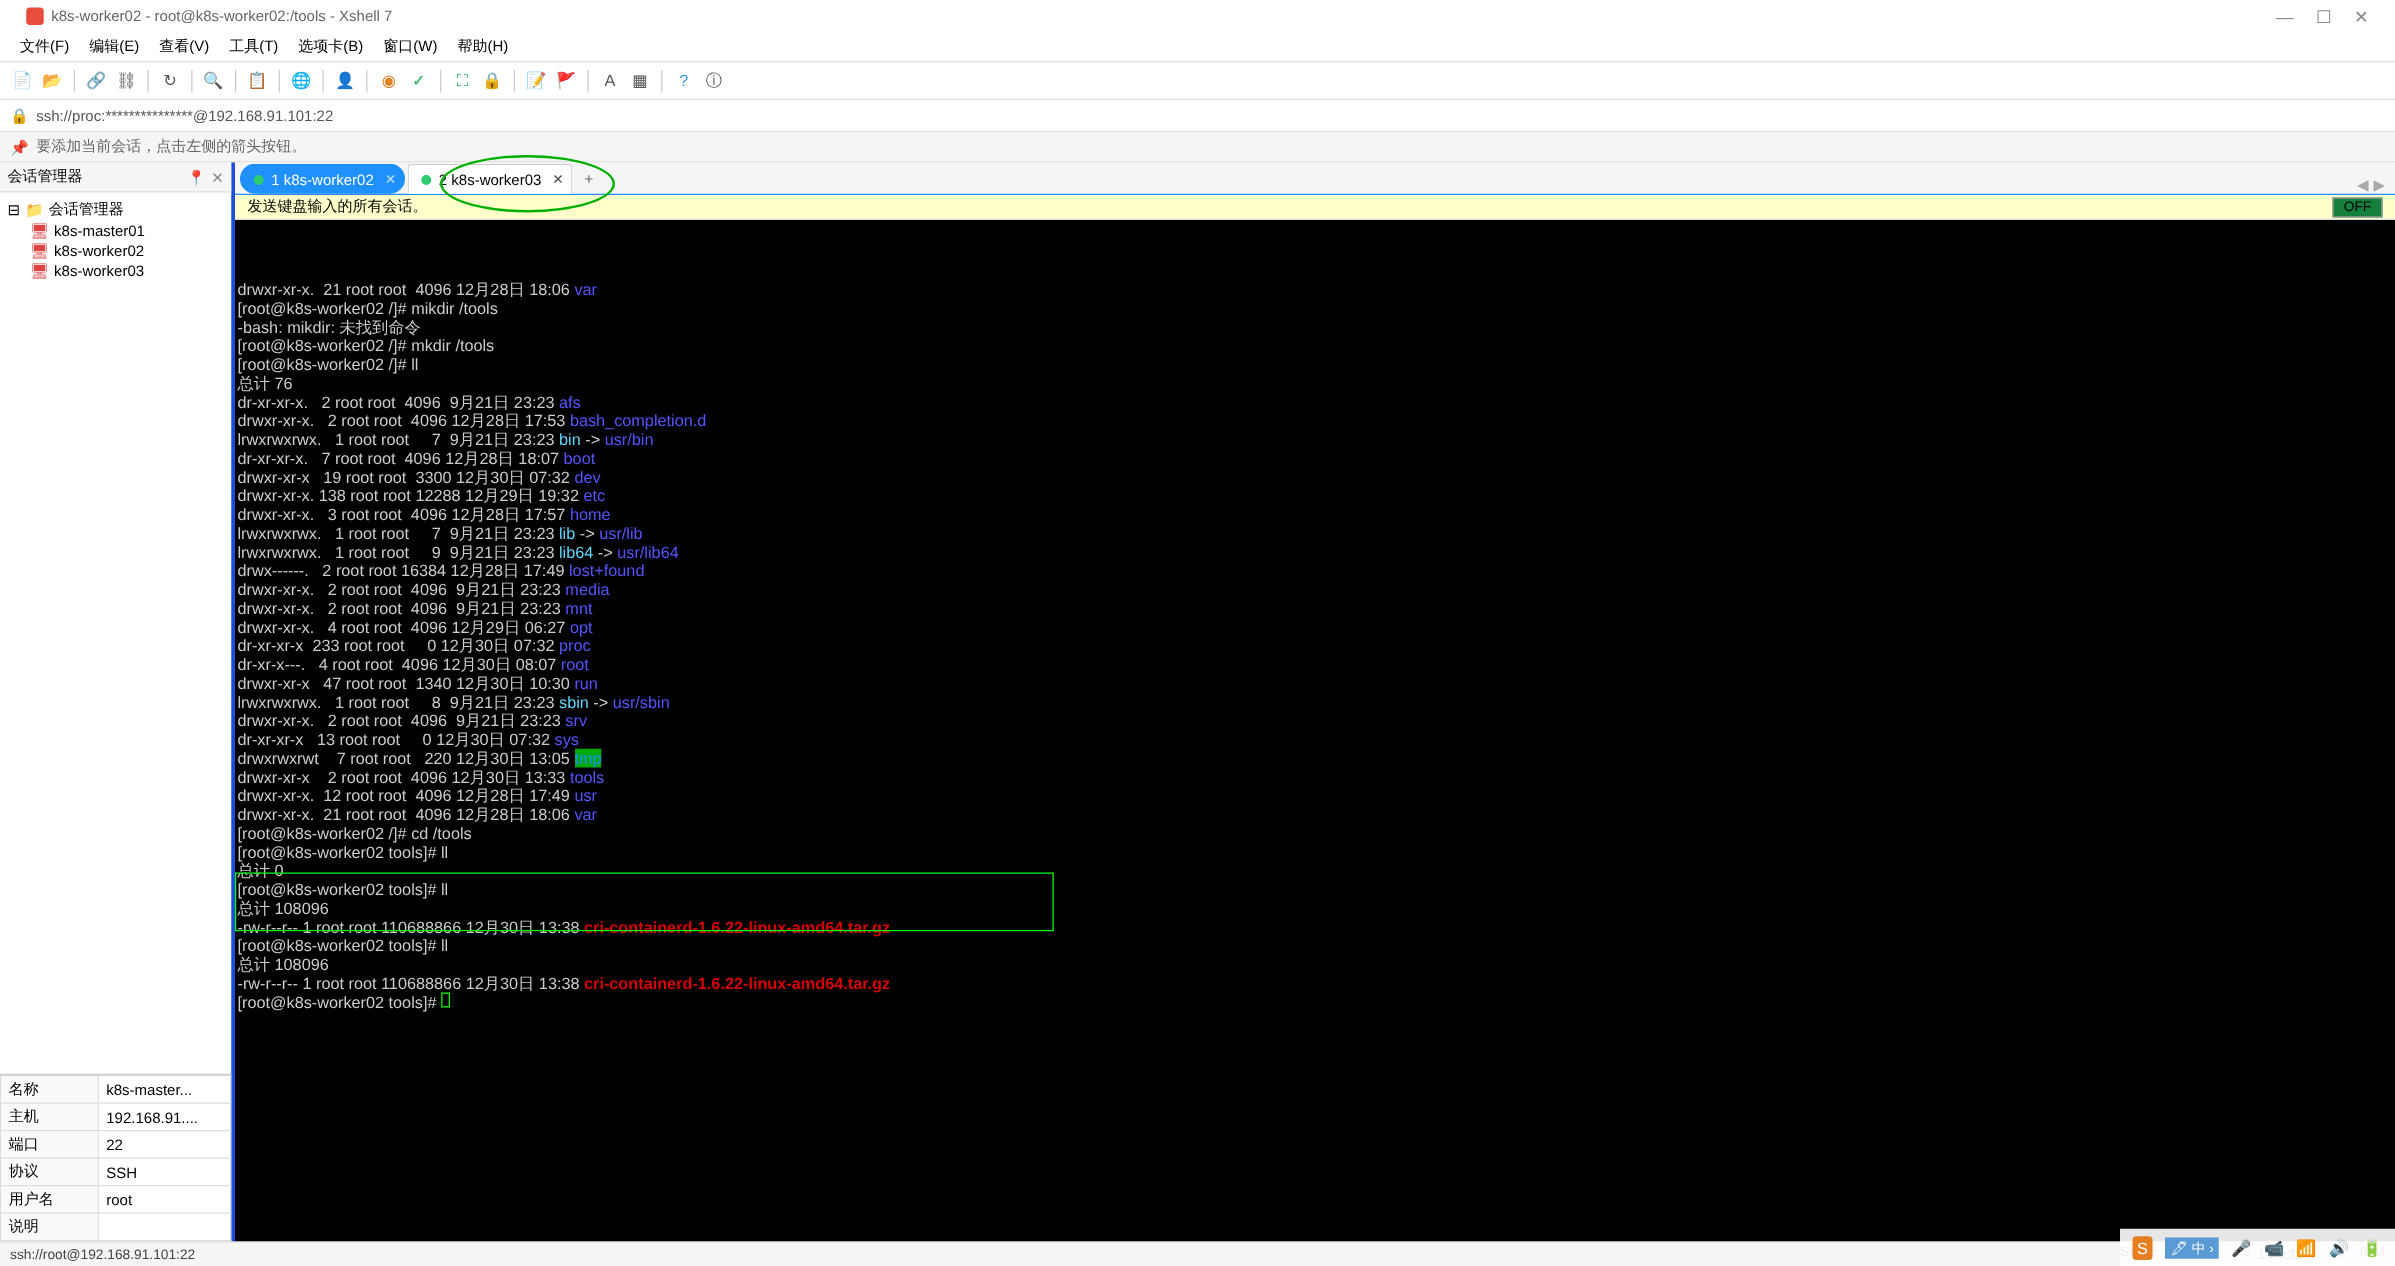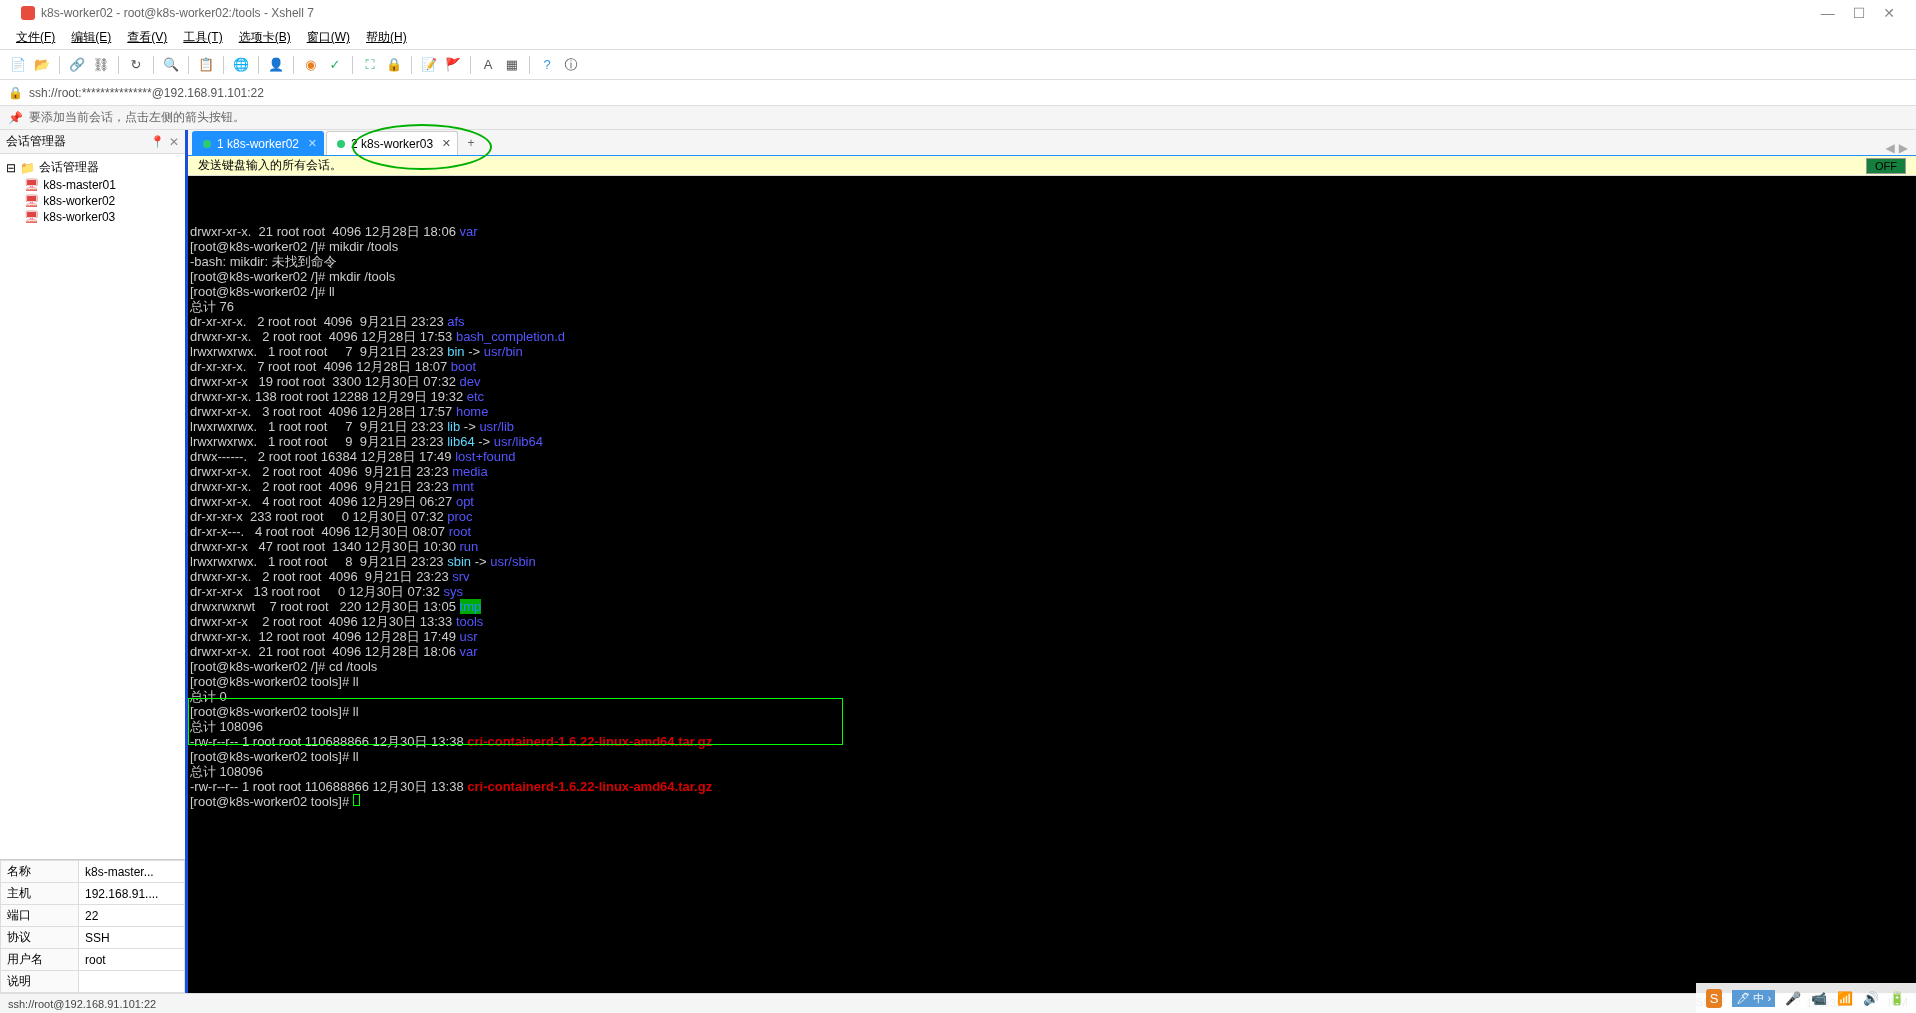--- a/index.html
+++ b/index.html
@@ -2,21 +2,21 @@
 <html><head>
 <meta charset="utf-8">
 <style>
 * { margin:0; padding:0; box-sizing:border-box; font-family:"Microsoft YaHei",Arial,sans-serif; }
 body { width:1916px; height:1013px; background:#fff; font-size:12px; overflow:hidden; position:relative; }
 .titlebar { height:26px; background:#fff; display:flex; align-items:center; padding:0 21px; color:#666; }
 .titlebar .logo { width:14px; height:14px; background:#e74c3c; border-radius:3px; margin-right:6px; }
 .titlebar .winbtns { margin-left:auto; display:flex; gap:18px; color:#888; font-size:14px; }
 .titlebar .winbtns span { cursor:pointer; }
 .menubar { height:24px; display:flex; align-items:center; padding:0 10px; gap:4px; border-bottom:1px solid #ddd; }
-.menubar span { padding:2px 6px; cursor:pointer;text-decoration:underline; }
+.menubar span { padding:2px 6px; cursor:pointer; }
 .toolbar { height:30px; display:flex; align-items:center; padding:0 8px; gap:4px; border-bottom:1px solid #ddd; }
 .tb-icon { width:20px; height:20px; display:flex; align-items:center; justify-content:center; font-size:13px; cursor:pointer; color:#555; }
 .tb-sep { width:1px; height:18px; background:#ccc; margin:0 3px; }
 .addrbar { height:26px; display:flex; align-items:center; padding:0 8px; gap:6px; border-bottom:1px solid #ddd; font-size:12px; color:#555; }
 .addrbar .lock { color:#d89c00; }
 .hintbar { height:24px; background:#f5f5f5; display:flex; align-items:center; padding:0 8px; gap:6px; border-bottom:1px solid #ddd; color:#666; font-size:12px; }
 .hintbar .pin { color:#d89c00; }
 .body { display:flex; height:calc(100% - 26px - 24px - 30px - 26px - 24px - 20px); }
 .sidebar { width:188px; border-right:3px solid #1d4ed8; display:flex; flex-direction:column; }
 .sidebar-header { height:24px; display:flex; align-items:center; justify-content:space-between; padding:0 6px; background:#f5f5f5; border-bottom:1px solid #ddd; font-size:12px; }
@@ -27,21 +27,21 @@
 .tree .root { padding-left:0; }
 .tree .folder { color:#d89c00; }
 .tree .host { color:#d44; }
 .props { border-top:1px solid #ccc; }
 .props table { width:100%; border-collapse:collapse; font-size:12px;padding-left:12px; }
 .props td { border:1px solid #ddd; padding:2px 6px; height:18px; }
 .props td:first-child { width:78px; background:#fafafa; }
 .main { flex:1; display:flex; flex-direction:column; position:relative; }
 .tabs { height:26px; display:flex; align-items:flex-end; background:#f5f5f5; border-bottom:1px solid #1e90ff; padding-left:4px; }
 .tab { height:24px; padding:0 24px 0 10px; display:flex; align-items:center; gap:6px; font-size:12px; position:relative; cursor:pointer; border:1px solid #ccc; border-bottom:none; background:#fff; margin-right:2px; border-radius:3px 3px 0 0; }
-.tab.active { background:#1e90ff; color:#fff; border-color:#1e90ff; }
+.tab.active { background:#1e90ff; color:#fff; border-color:#1e90ff;border-radius:12px; }
 .tab .dot { width:8px; height:8px; border-radius:50%; background:#2ecc71; }
 .tab .x { position:absolute; right:6px; font-size:11px; opacity:.7; }
 .tab-add { width:22px; height:22px; text-align:center; line-height:20px; cursor:pointer; color:#666; }
 .nav-arrows { margin-left:auto; display:flex; gap:4px; padding:0 8px; color:#aaa; }
 .kb-hint { height:20px; background:#ffffcc; display:flex; align-items:center; justify-content:space-between; padding:0 10px; font-size:12px; border-bottom:1px solid #ddd; }
 .kb-hint .off { background:#15803d; border:1px solid #999; padding:1px 8px; font-size:11px; cursor:pointer; }
 .term { flex:1; background:#000; color:#ccc; font-family:Consolas,"Courier New",monospace; font-size:13px; line-height:15px; padding:3px 2px; white-space:pre; overflow:auto; position:relative; }
 .cyan { color:#5fd7ff; }
 .blue { color:#5555ff; }
 .green-bg { background:#00aa00; color:#1e90ff; }
@@ -105,21 +105,21 @@
   <span class="tb-sep"></span>
   <span class="tb-icon">A</span>
   <span class="tb-icon">▦</span>
   <span class="tb-sep"></span>
   <span class="tb-icon" style="color:#3498db">?</span>
   <span class="tb-icon">ⓘ</span>
 </div>
 
 <div class="addrbar">
   <span class="lock">🔒</span>
-  <span>ssh://root:***************@192.168.91.101:22</span>
+  <span>ssh://proc:***************@192.168.91.101:22</span>
 </div>
 
 <div class="hintbar">
   <span class="pin">📌</span>
   <span>要添加当前会话，点击左侧的箭头按钮。</span>
 </div>
 
 <div class="body">
   <div class="sidebar">
     <div class="sidebar-header">

